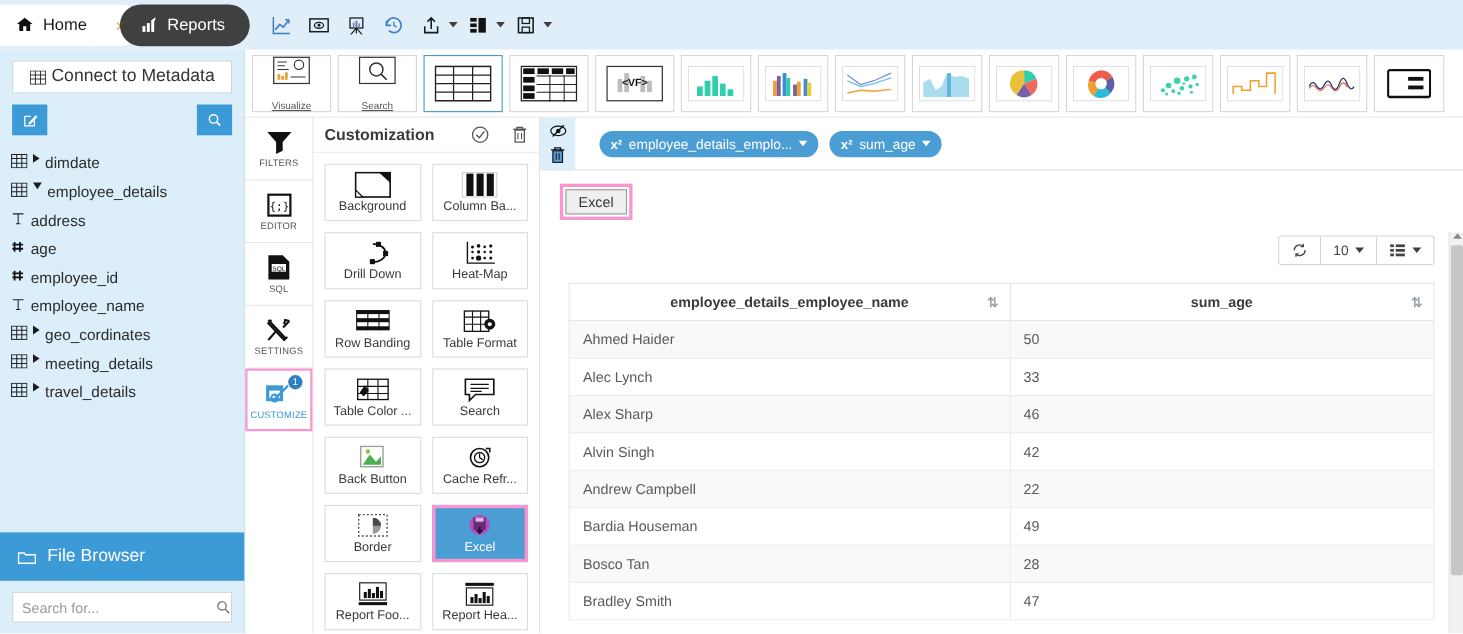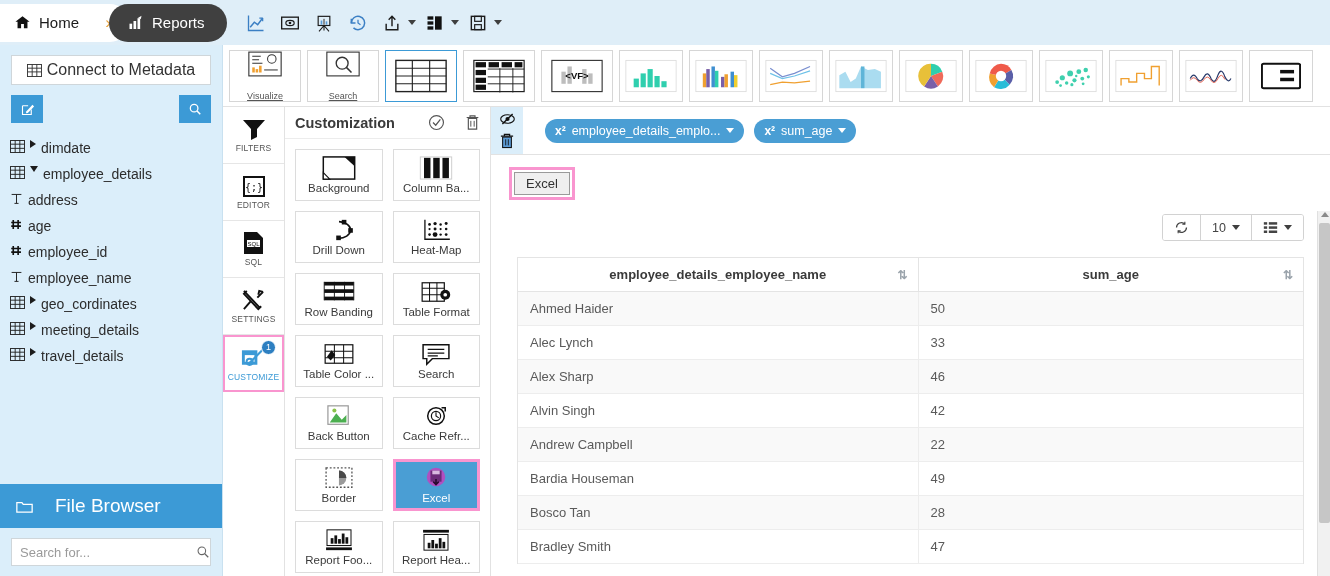--- a/index.html
+++ b/index.html
@@ -61,21 +61,21 @@
   .tree { margin-top:12px; flex:1; overflow:hidden; }
   .tnode {
     display:flex; align-items:flex-start; gap:5px; padding:5px 0 5px 10px;
     font-size:14px; color:#2c2c2c; cursor:pointer; white-space:nowrap;
   }
   .tnode.child { padding-left:10px; }
   .tri-r { width:0;height:0;border-top:4px solid transparent;border-bottom:4px solid transparent;border-left:6px solid #1c1c1c; }
   .tri-d { width:0;height:0;border-left:4.5px solid transparent;border-right:4.5px solid transparent;border-top:6px solid #1c1c1c; }
   .filebrowser {
     height:44px; background:#3c9ad6; color:#fff; display:flex; align-items:center;
-    gap:22px; padding-left:16px; font-size:19px; cursor:pointer;
+    gap:10px; padding-left:16px; font-size:16px; cursor:pointer;
   }
   .sb-search-wrap { padding:10px 11px; }
   .sb-search {
     height:28px; background:#fff; border:1px solid #cfd6da; display:flex;
     align-items:center; padding:0 8px;
   }
   .sb-search input { border:0; outline:0; flex:1; font-size:13px; color:#555; font-family:inherit; background:transparent; }
   .sb-search input::placeholder{ color:#9a9a9a; }
 
   

